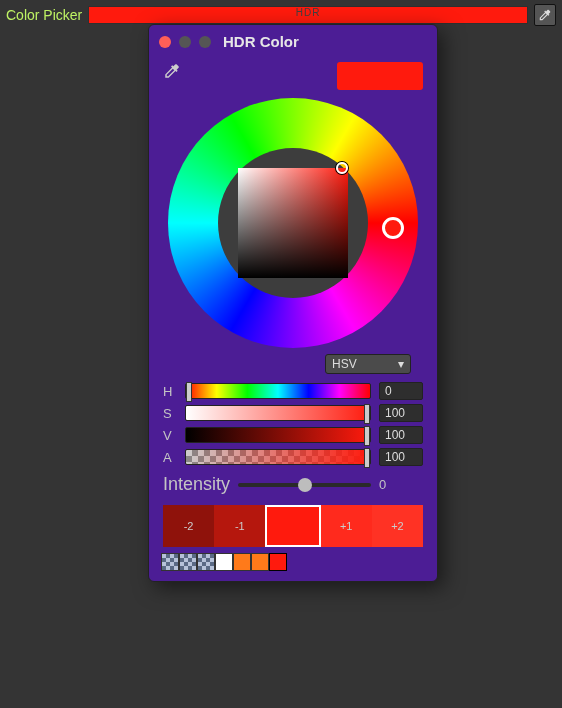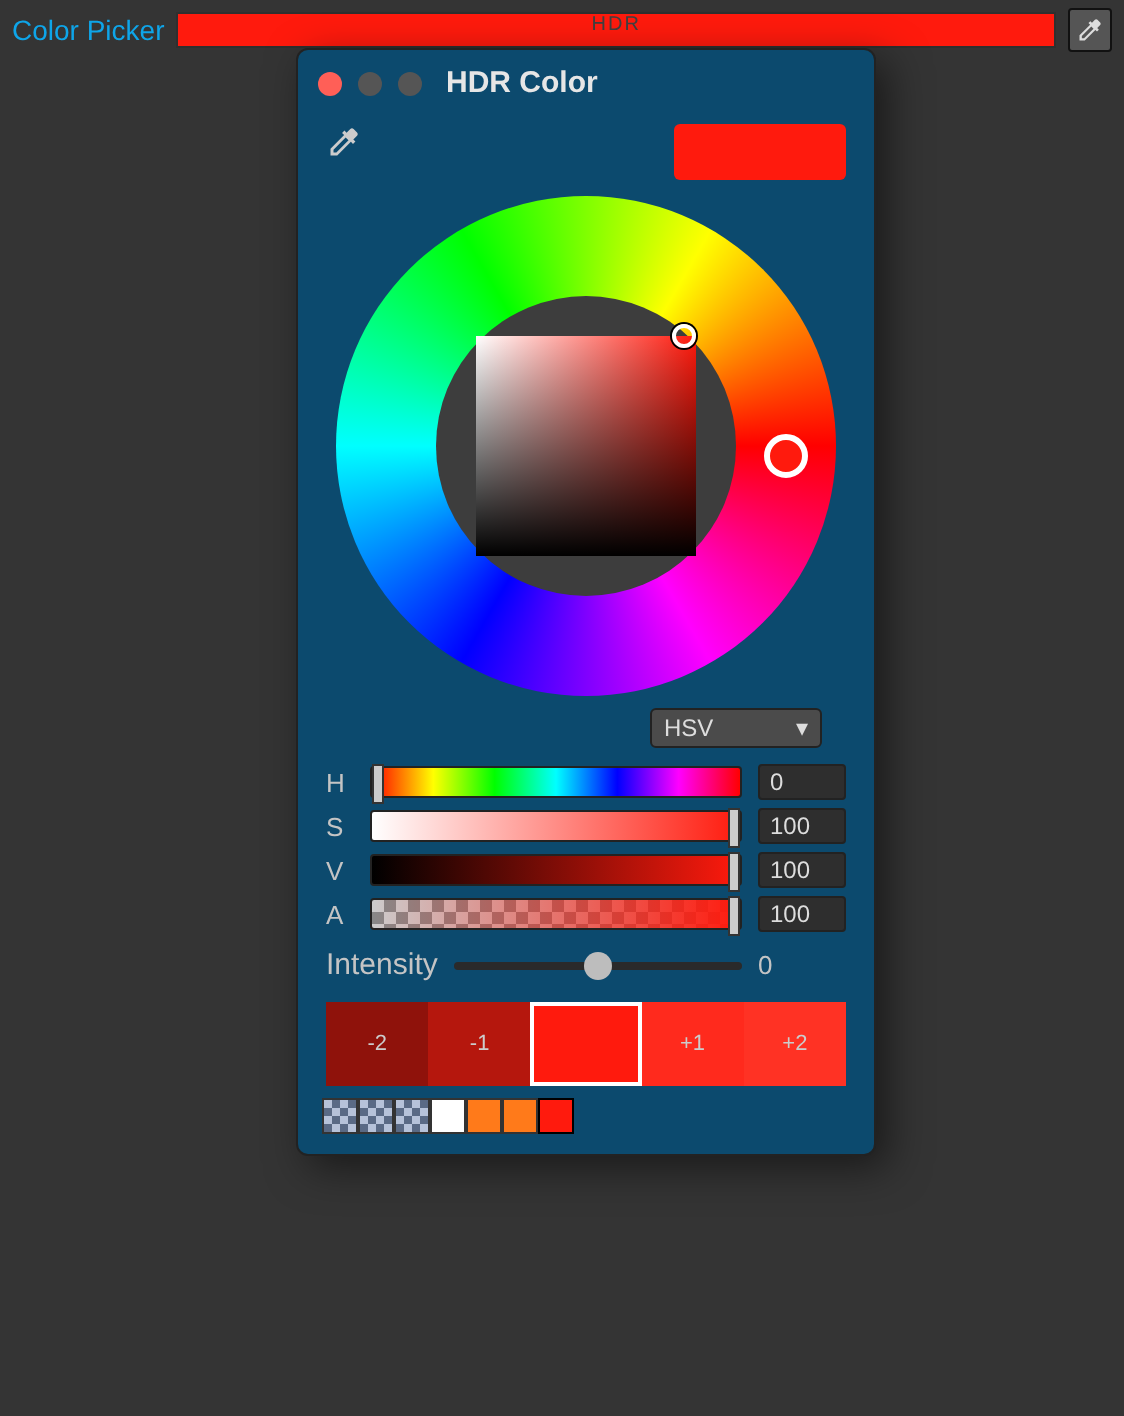--- a/index.html
+++ b/index.html
@@ -11,21 +11,21 @@
   color: #c4c4c4;
   position: relative;
   overflow: hidden;
 }
 .header-bar {
   display: flex;
   align-items: center;
   gap: 6px;
   padding: 4px 6px 0 6px;
 }
-.header-label { color: #0ea5e9; font-size: 14px; }
+.header-label { color: #bef264; font-size: 14px; }
 .header-swatch {
   flex: 1;
   height: 18px;
   border: 1px solid #2f2f2f;
   display: flex;
   flex-direction: column;
 }
 .header-swatch-top { flex: 0.65; background: #ff1a0d; display:flex; align-items:center; justify-content:center; }
 .header-swatch-bot { flex: 0.35; background: #ff1a0d; }
 .header-swatch-text { color:#404040; font-size:10px; letter-spacing:1px; }
@@ -35,21 +35,21 @@
   border: 1px solid #111;
   border-radius: 2px;
   display:flex; align-items:center; justify-content:center;
 }
 .eyedrop-svg { width:14px; height:14px; }
 
 .window {
   position: absolute;
   left: 148px; top: 24px;
   width: 290px;
-  background: #0c4a6e;
+  background: #4c1d95;
   border: 1px solid #222;
   border-radius: 6px;
   box-shadow: 6px 6px 20px rgba(0,0,0,.5);
   display:flex; flex-direction:column;
   padding-bottom:6px;
 }
 .titlebar {
   display:flex; align-items:center;
   gap:8px;
   padding:8px 10px 4px 10px;
@@ -139,21 +139,21 @@
 .h-track { background: linear-gradient(to right,#f00,#ff0,#0f0,#0ff,#00f,#f0f,#f00); }
 .s-track { background: linear-gradient(to right,#fff,#ff1a0d); }
 .v-track { background: linear-gradient(to right,#000,#ff1a0d); }
 .a-track {
   background:
     linear-gradient(to right, rgba(255,26,13,0), #ff1a0d),
     repeating-conic-gradient(#888 0 25%, #ccc 0 50%) 0 0/12px 12px;
 }
 
 .intensity-row { display:flex; align-items:center; gap:8px; padding:6px 14px 2px 14px; }
-.intensity-row .lab2 { color:#c4c4c4; font-size:15px; }
+.intensity-row .lab2 { color:#c4c4c4; font-size:18px; }
 .int-track {
   flex:1; height:4px; background:#2a2a2a; border-radius:2px; position:relative;
 }
 .int-thumb {
   position:absolute; left:50%; top:50%; transform:translate(-50%,-50%);
   width:14px; height:14px; border-radius:50%; background:#bdbdbd;
 }
 
 .intensity-swatches {
   display:flex; margin:8px 14px 6px 14px; height:42px;

